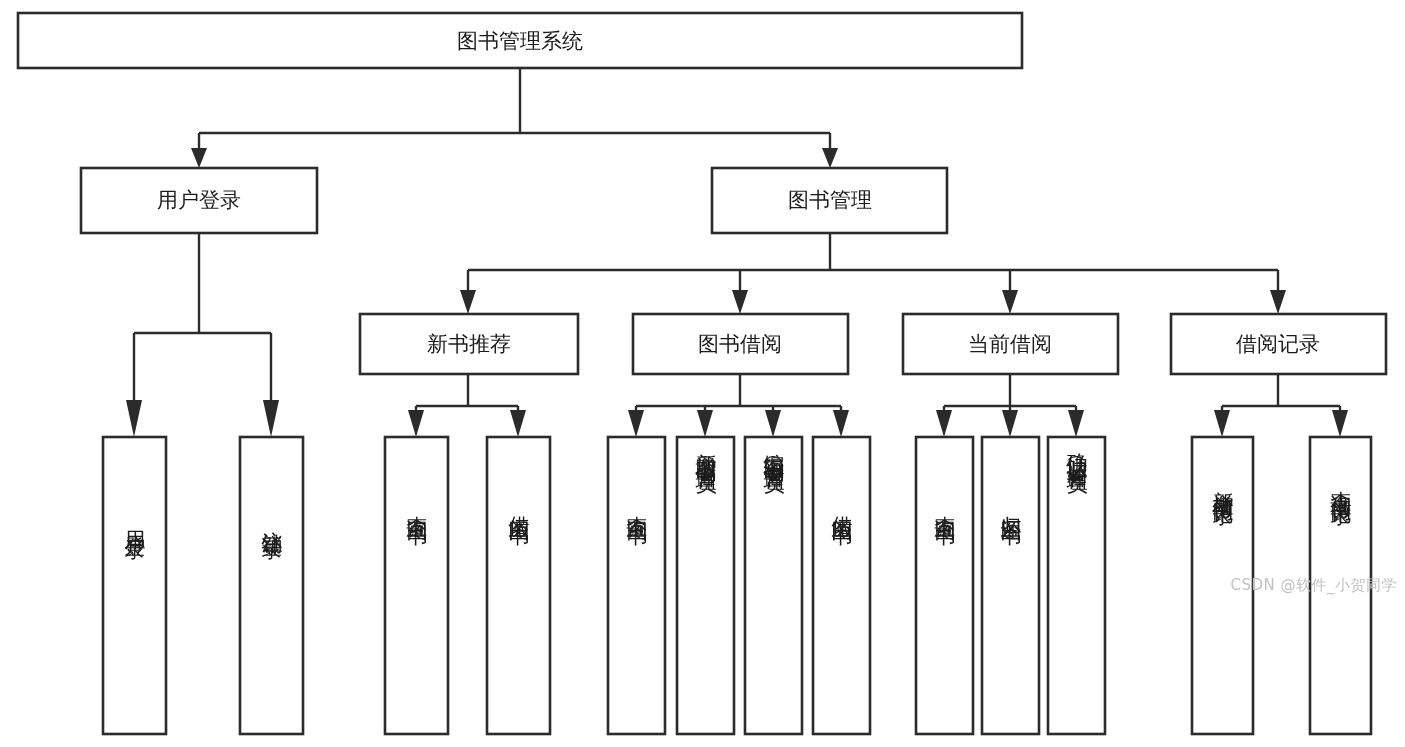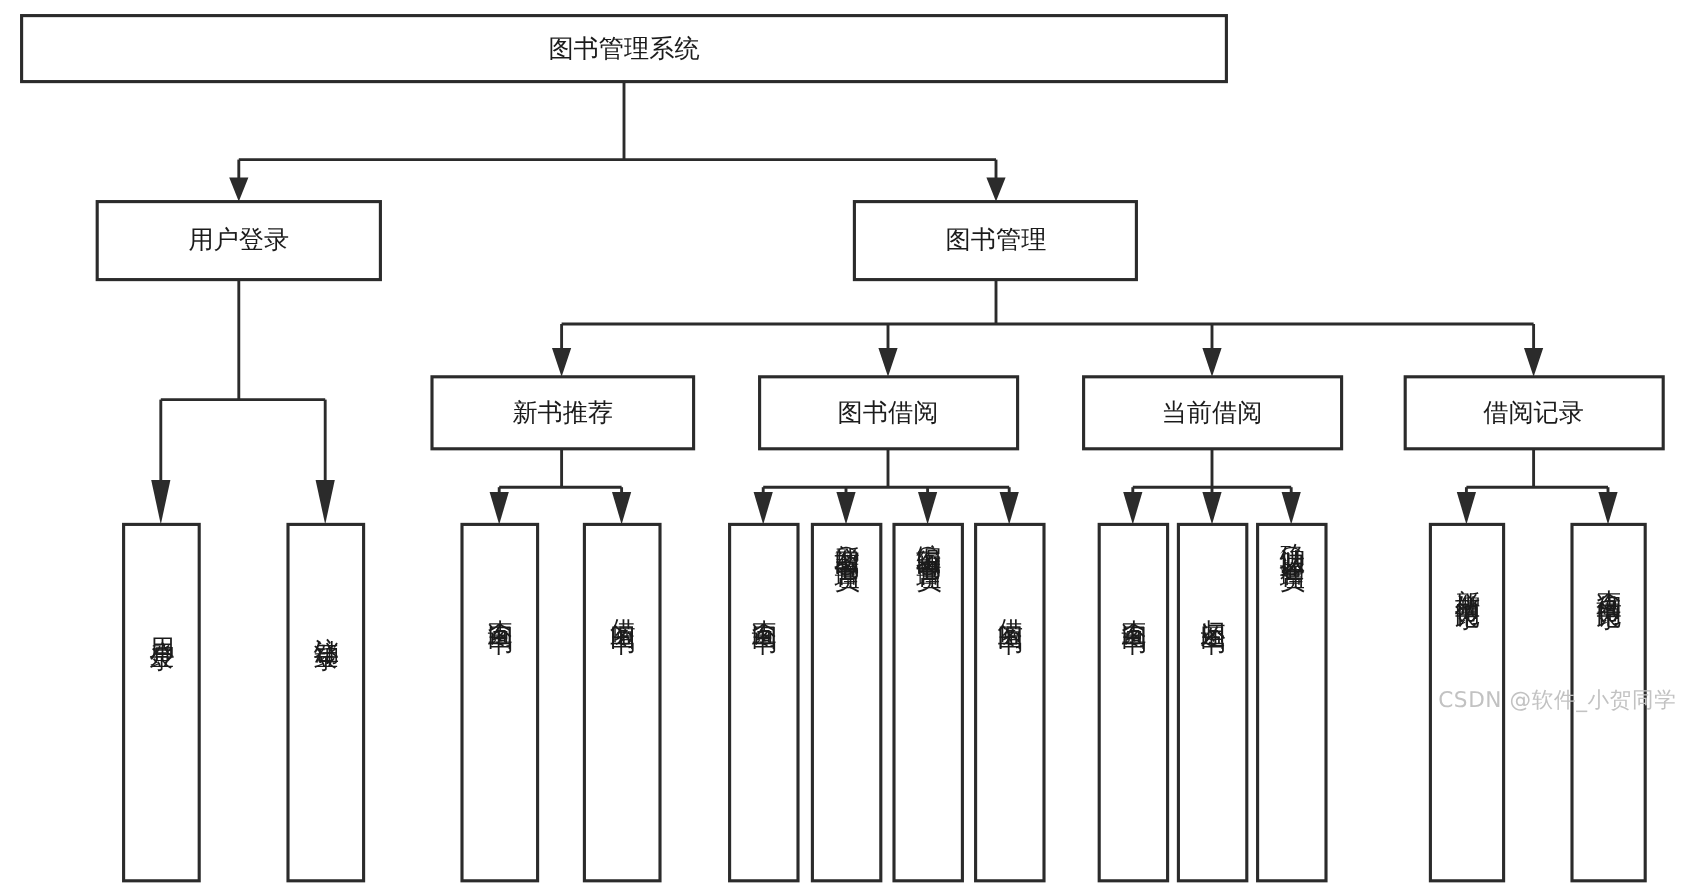--- a/index.html
+++ b/index.html
@@ -56,21 +56,21 @@
     text-anchor: middle;
     writing-mode: vertical-rl;
     glyph-orientation-vertical: 0;
     letter-spacing: 3px;
   }
   .watermark {
     position: absolute;
     right: 8px;
     bottom: 4px;
     color: #c2c2c2;
-    font-size: 18px;
+    font-size: 15px;
     font-family: "DejaVu Sans", "Liberation Sans", sans-serif;
     letter-spacing: 0.5px;
     user-select: none;
     white-space: pre;
   }
 </style>
 </head>
 <body>
 
 <div id="chart-root">

